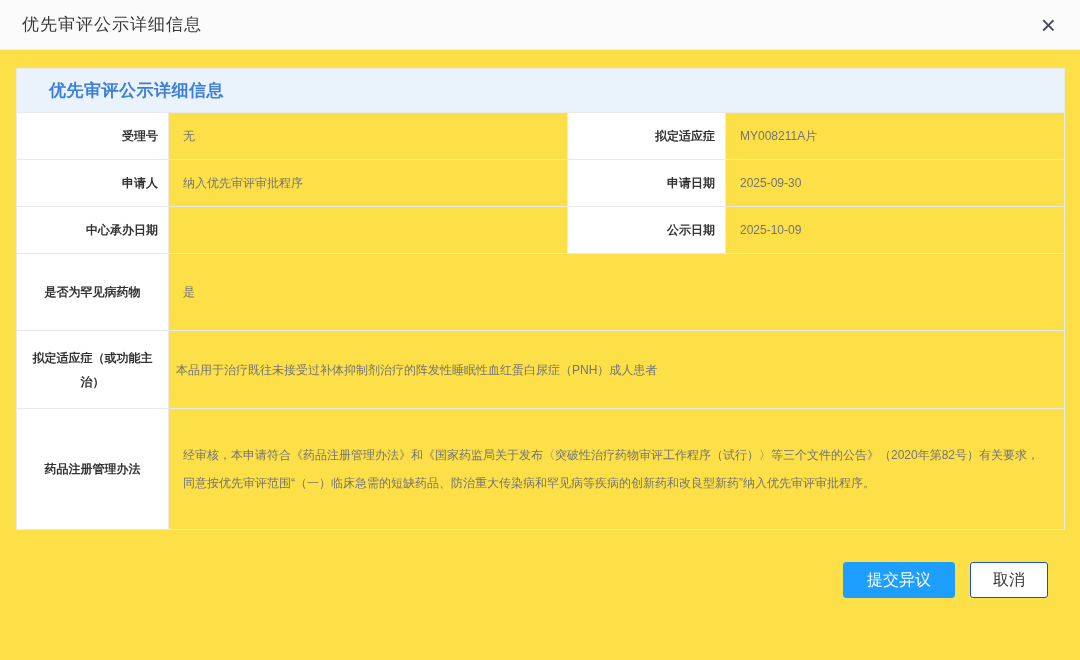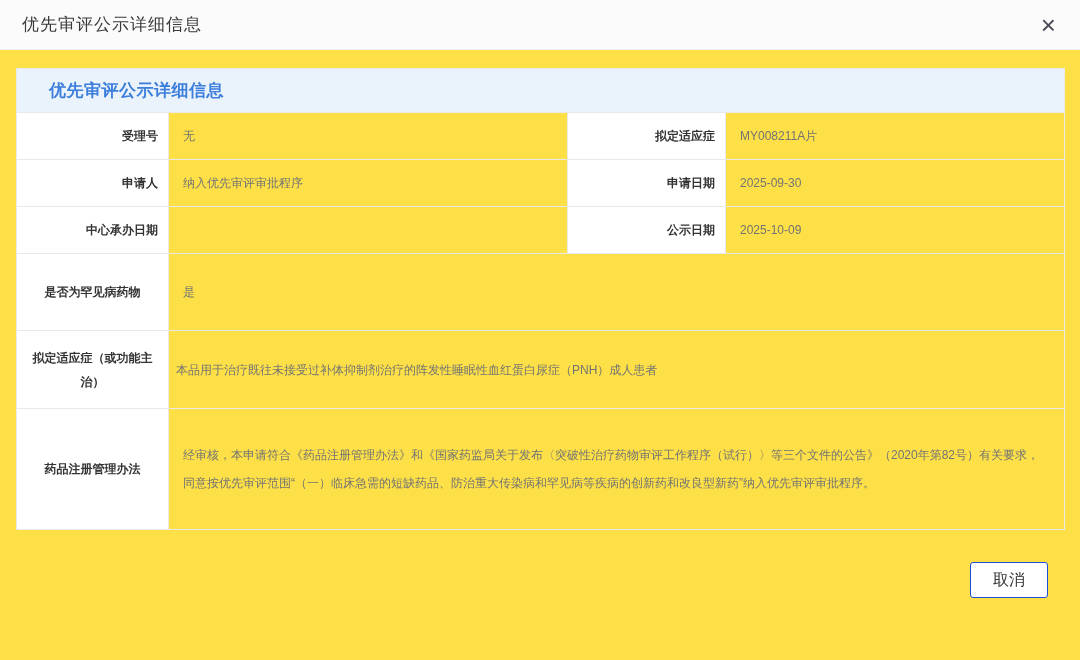--- a/index.html
+++ b/index.html
@@ -102,17 +102,18 @@
         <td class="val" colspan="3">本品用于治疗既往未接受过补体抑制剂治疗的阵发性睡眠性血红蛋白尿症（PNH）成人患者</td>
       </tr>
       <tr class="h121">
         <th class="lbl ml">药品注册管理办法</th>
         <td class="val" colspan="3">经审核，本申请符合《药品注册管理办法》和《国家药监局关于发布〈突破性治疗药物审评工作程序（试行）〉等三个文件的公告》（2020年第82号）有关要求，同意按优先审评范围“（一）临床急需的短缺药品、防治重大传染病和罕见病等疾病的创新药和改良型新药”纳入优先审评审批程序。</td>
       </tr>
     </tbody>
       </table>
 
     <div class="dialog-footer">
+      <button class="btn btn-primary">提交异议</button>
       <button class="btn btn-plain">取消</button>
     </div>
   </div>
 
 </div>
 
 </body></html>

